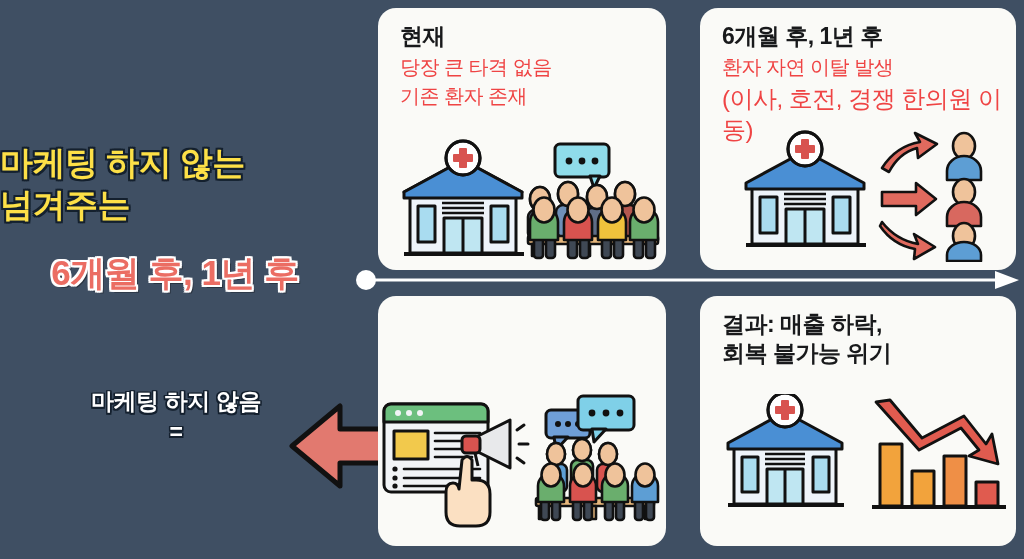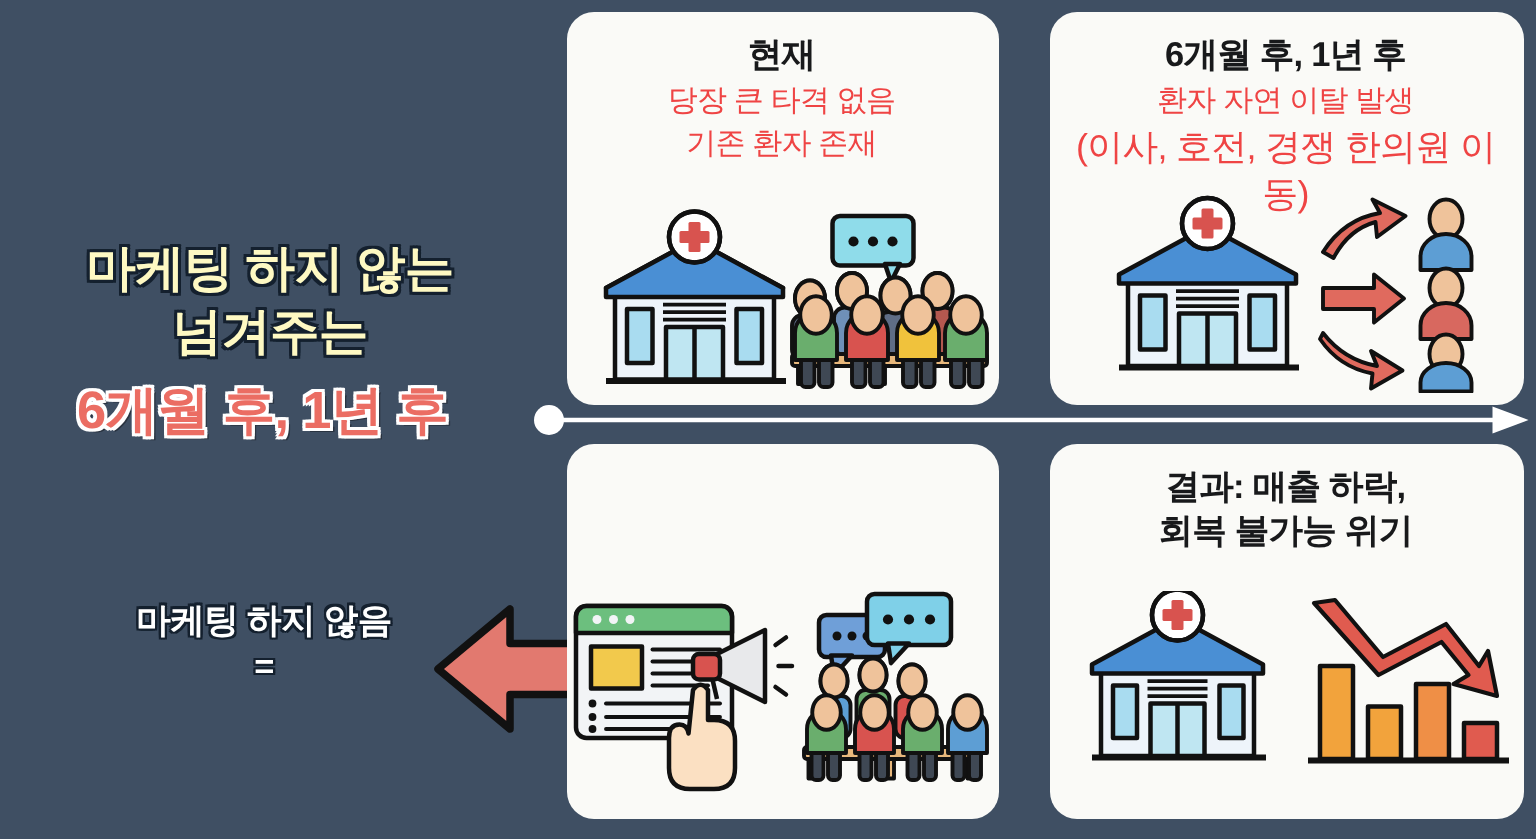--- a/index.html
+++ b/index.html
@@ -18,52 +18,51 @@
   
   .left-col {
     position: absolute;
     left: 0; top: 0;
     width: 372px; height: 559px;
   }
   .headline {
     position: absolute;
     left: 0; top: 142px;
     width: 360px;
-    text-align: center;
-    color: #fef9c3;
+    text-align: left;
+    color: #fde047;
     font-size: 33px;
     font-weight: bold;
     line-height: 1.28;
     letter-spacing: -0.5px;
     text-shadow:
       -2px -2px 0 #14202e,  2px -2px 0 #14202e,
       -2px  2px 0 #14202e,  2px  2px 0 #14202e,
        0px -2px 0 #14202e,  0px  2px 0 #14202e,
       -2px  0px 0 #14202e,  2px  0px 0 #14202e;
-    margin-top: 16px;
   }
   .headline-accent {
     position: absolute;
     left: 0; top: 250px;
     width: 350px;
     text-align: center;
     color: #eb6d63;
     font-size: 35px;
     font-weight: bold;
     letter-spacing: -0.5px;
     text-shadow:
       -2px -2px 0 #ffffff,  2px -2px 0 #ffffff,
       -2px  2px 0 #ffffff,  2px  2px 0 #ffffff,
        0px -2px 0 #ffffff,  0px  2px 0 #ffffff,
       -2px  0px 0 #ffffff,  2px  0px 0 #ffffff,
        3px  3px 0 #2a3441;
   }
   .summary {
     position: absolute;
-    left: 0; top: 398px;
+    left: 0; top: 386px;
     width: 352px;
     text-align: center;
     color: #ffffff;
     font-size: 23px;
     font-weight: bold;
     line-height: 1.36;
     letter-spacing: -0.4px;
     text-shadow:
       -1.5px -1.5px 0 #14202e,  1.5px -1.5px 0 #14202e,
       -1.5px  1.5px 0 #14202e,  1.5px  1.5px 0 #14202e,
@@ -79,23 +78,23 @@
 
   
   .card {
     position: absolute;
     background: #fafaf7;
     border-radius: 18px;
   }
   #card-tl { left: 378px; top: 8px;   width: 288px; height: 262px; }
   #card-tr { left: 700px; top: 8px;   width: 316px; height: 262px; }
   #card-bl { left: 378px; top: 296px; width: 288px; height: 250px; }
-  #card-br { left: 700px; top: 296px; width: 316px; height: 250px; }
-
-  .card-text { text-align: center; padding: 14px 10px 0 8px; }
+  #card-br { left: 700px; top: 296px; width: 316px; height: 250px; border-radius: 17px; }
+
+  .card-text { padding: 14px 10px 0 22px; }
   .card-title {
     color: #18191b;
     font-weight: bold;
     font-size: 23px;
     letter-spacing: -0.5px;
     line-height: 1.25;
   }
   .card-sub {
     color: #ef4444;
     font-size: 20px;

